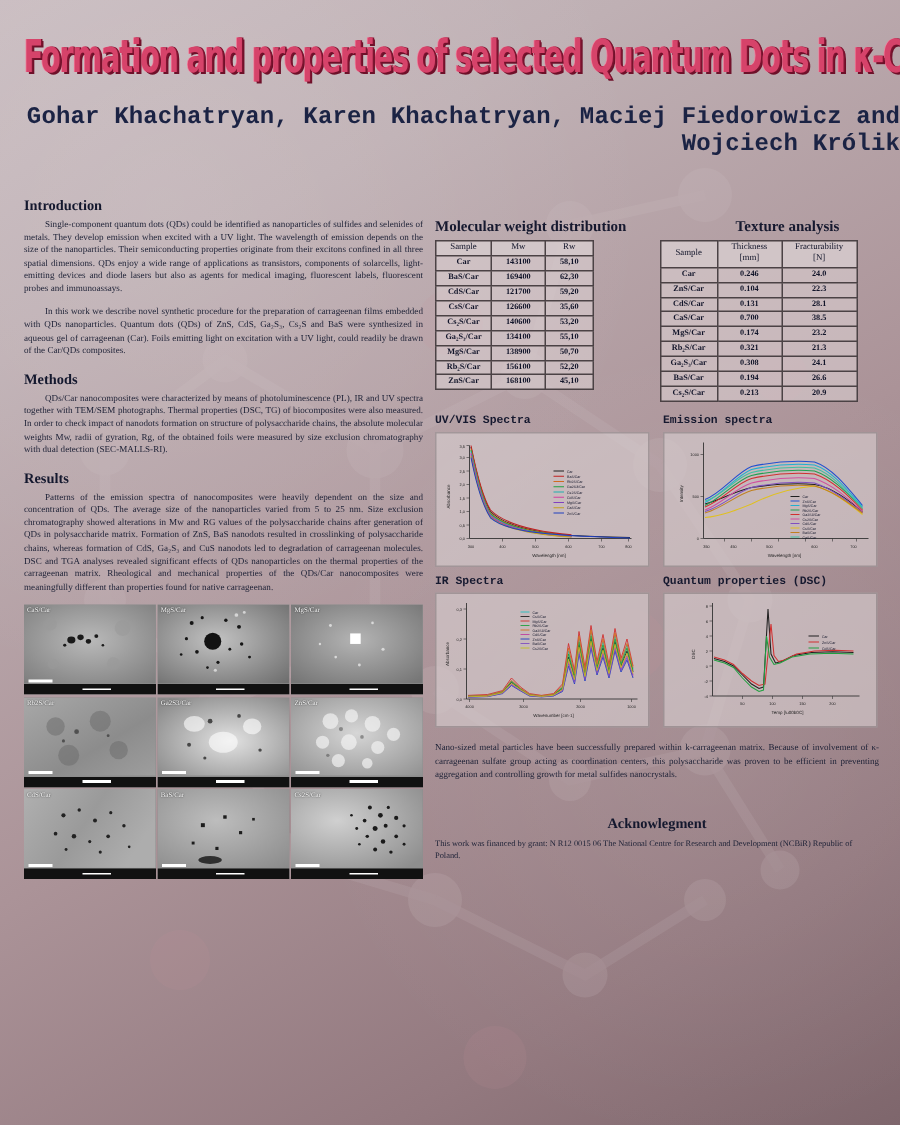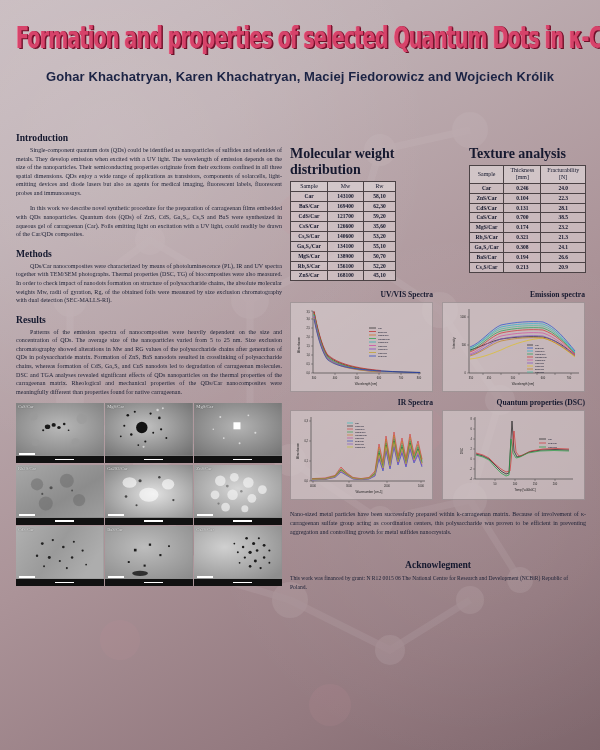--- a/index.html
+++ b/index.html
@@ -57,25 +57,26 @@
     color: #d6436a;
     text-shadow:
        1px 0 0 #7e1430,
        1.6px 0.7px 0 #6d1029,
       -0.5px 0 0 #f07f9c;
     white-space: nowrap;
     padding: 6px 0 4px 0;
   }
   #authors {
     margin-top: 17px;
-    font-family: Liberation Sans, sans-serif;
+    font-family: Liberation Mono, monospace;
     font-weight: bold;
-    font-size: 13px;
+    font-size: 16px;
     color: #1b2344;
     letter-spacing: 0.1px;
+    text-align: right;
   }
   #affil {
     margin-top: 15px;
     font-size: 10.4px;
     color: #262b46;
     line-height: 1.55;
   }
 
   
   .col-left {
@@ -103,24 +104,24 @@
     line-height: 1.42;
     text-align: justify;
     color: #1d2136;
     margin: 0 0 7px 0;
     text-indent: 14px;
     letter-spacing: 0.02px;
   }
 
   
   .block-cap {
-    text-align: left;
+    text-align: right;
     font-family: "Liberation Serif", serif;
     font-weight: bold;
-    font-size: 14px;
+    font-size: 10px;
     color: #16192f;
     margin: 0 12px 3px 0;
   }
 
   
   .tbl-wrap { display: flex; gap: 10px; }
   table.data {
     border-collapse: collapse;
     font-family: "Liberation Serif", serif;
     background: rgba(222,212,213,0.55);
@@ -152,22 +153,22 @@
   .charts-grid {
     margin-top: 9px;
   }
   .chart-row {
     display: flex;
     gap: 9px;
     margin-bottom: 6px;
   }
   .chart-cell { width: 143px; }
   .chart-title {
-    text-align: right;
-    font-family: Liberation Serif, serif;
+    text-align: left;
+    font-family: Liberation Mono, monospace;
     font-weight: bold;
     font-size: 7.6px;
     color: #16192f;
     margin: 0 0 3px 0;
   }
   .chart-box {
     background: rgba(216,206,208,0.62);
     border: 0.5px solid rgba(90,80,82,0.35);
     height: 88px;
     position: relative;

